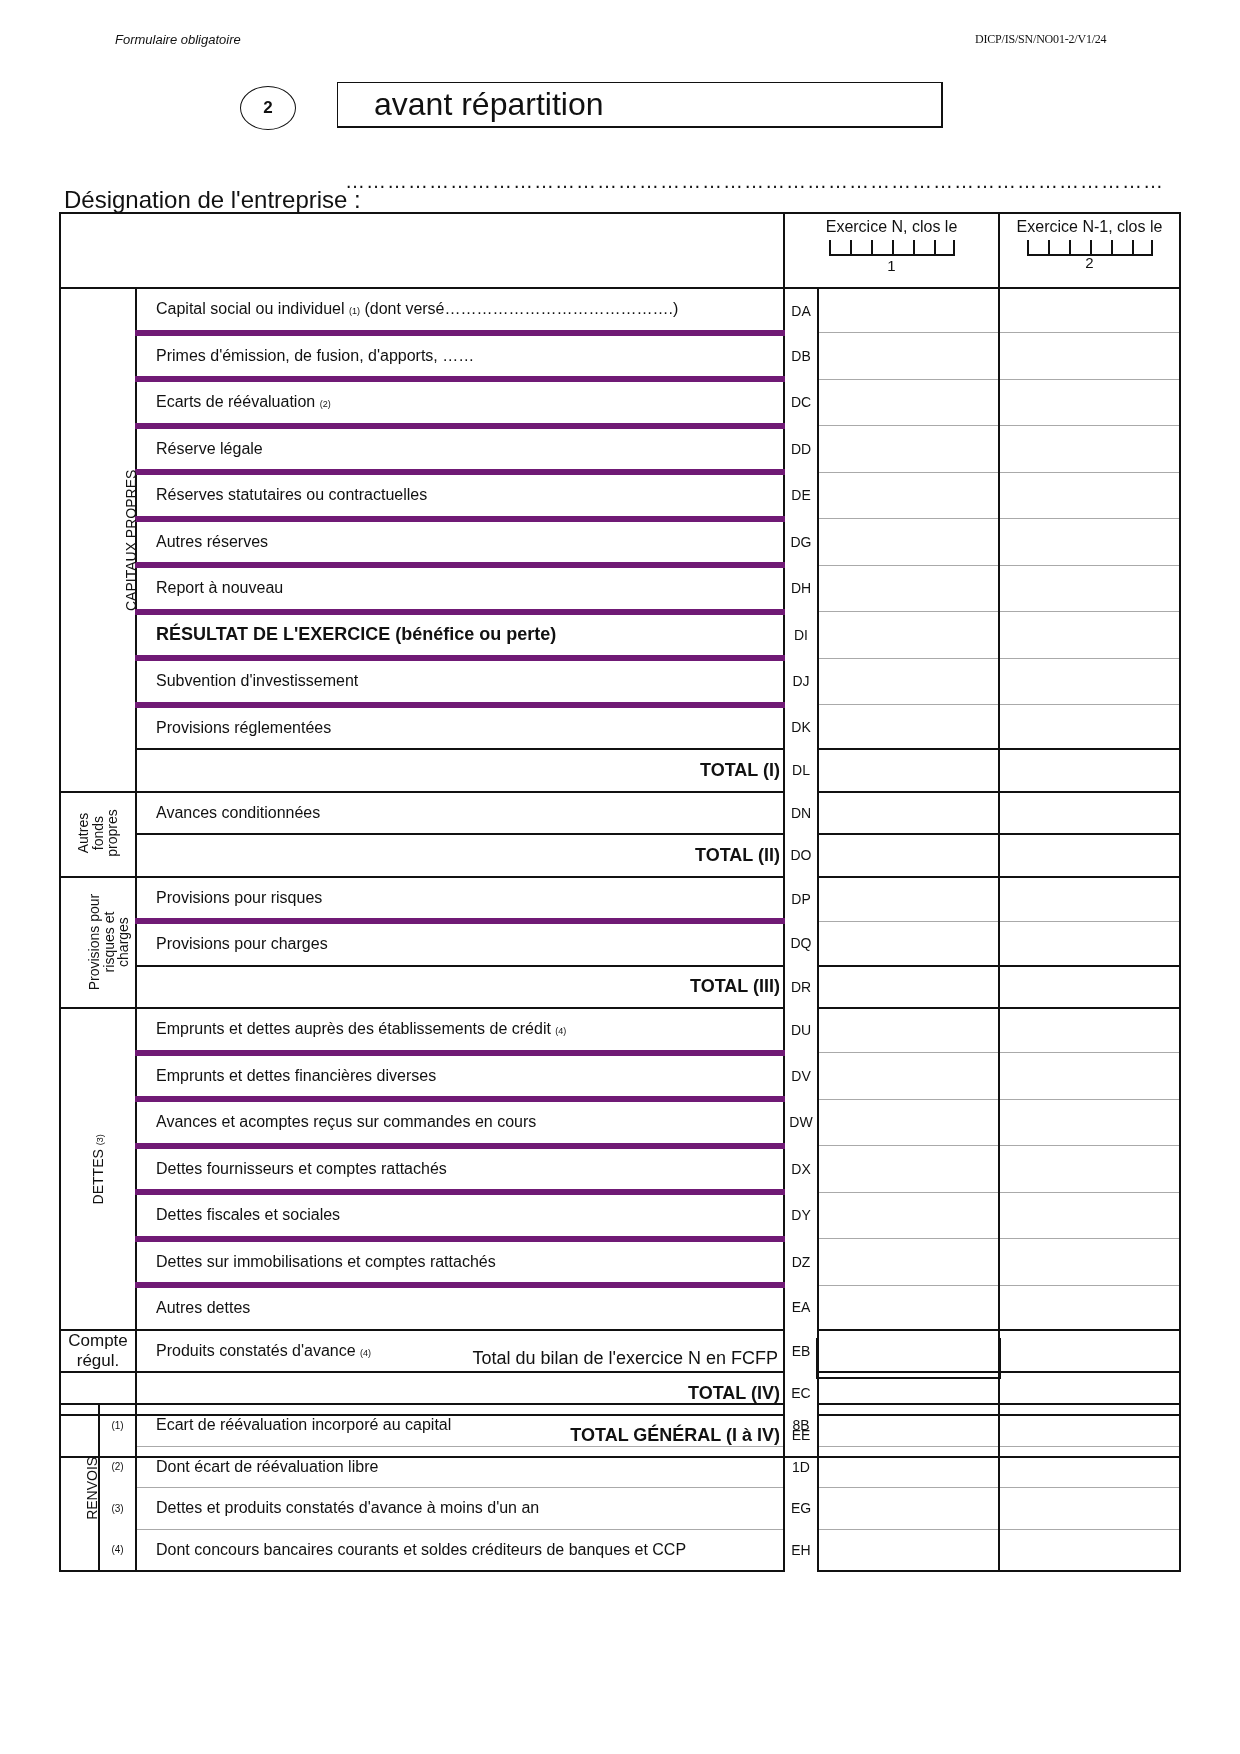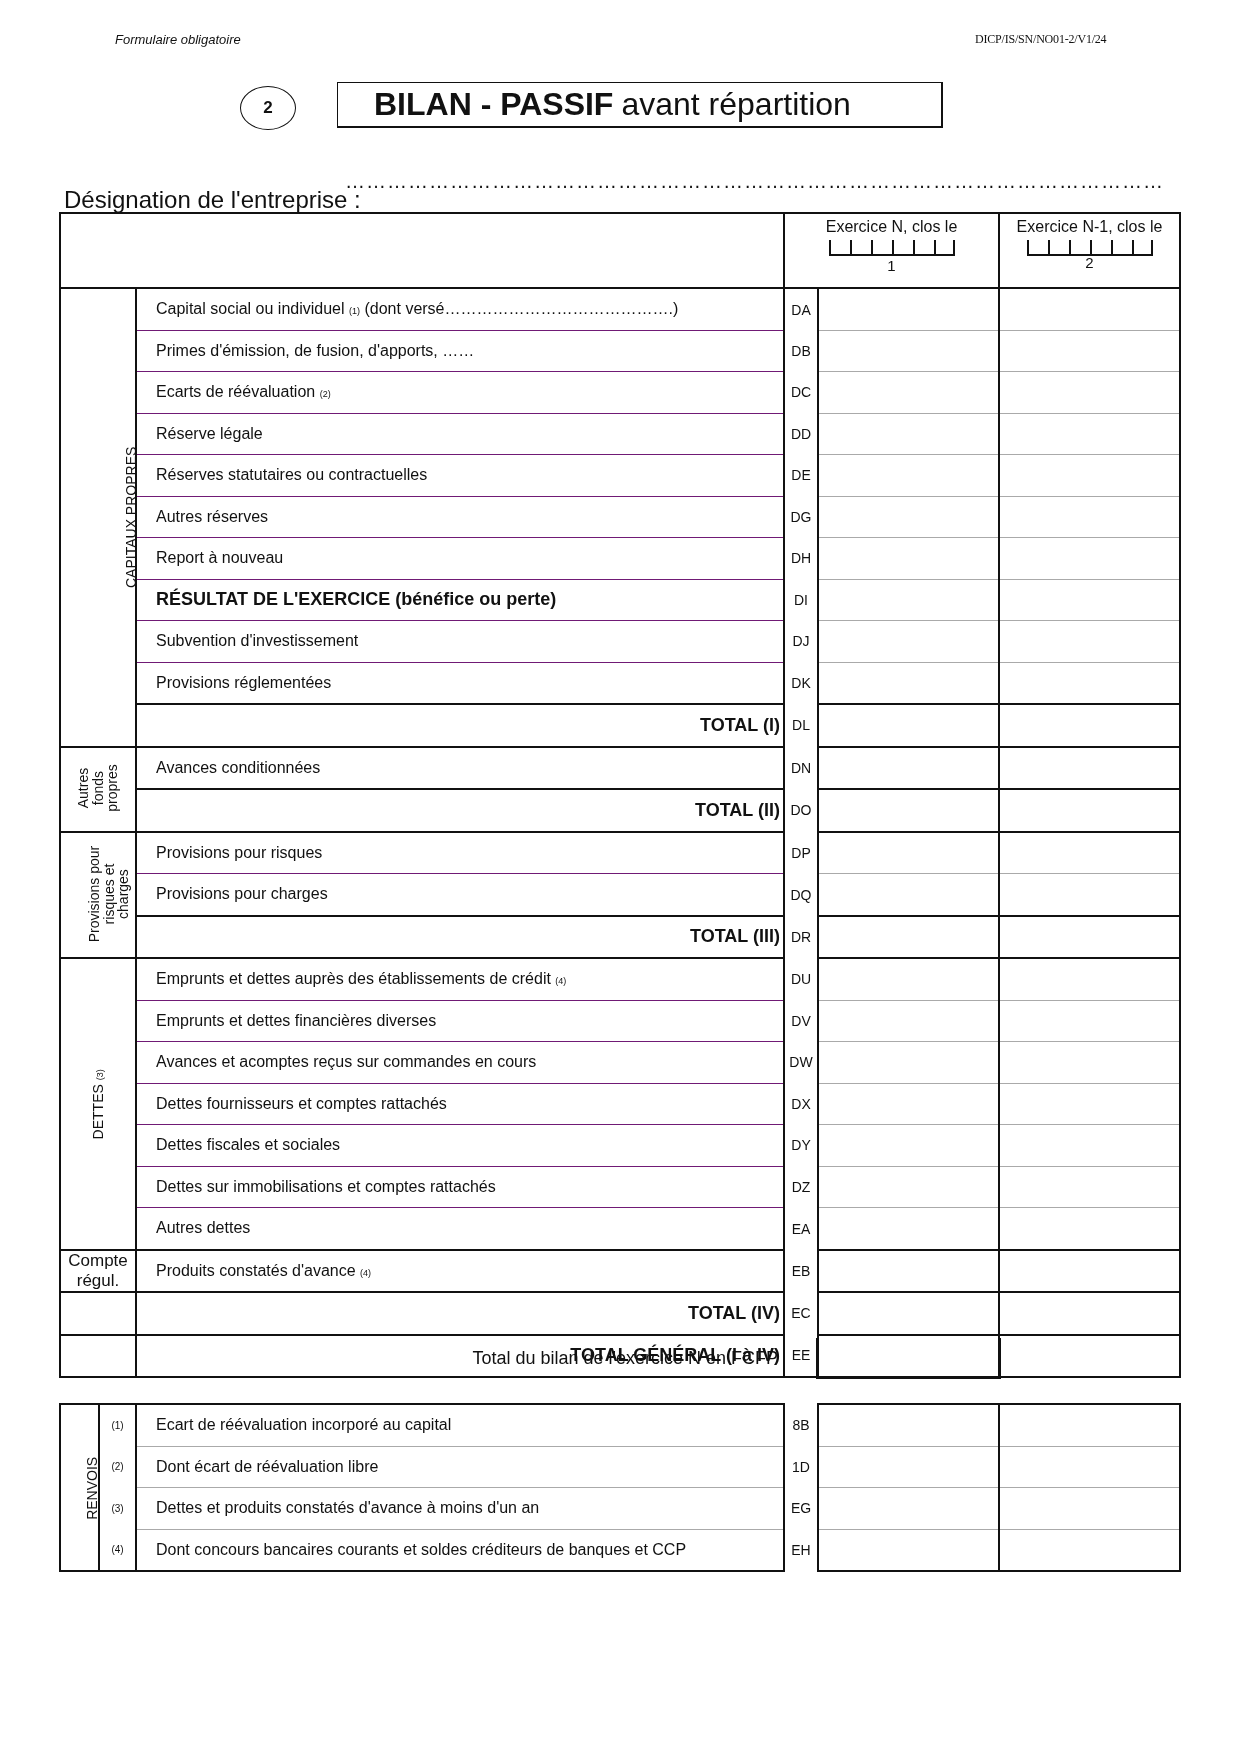--- a/index.html
+++ b/index.html
@@ -14,21 +14,21 @@
                display:flex; align-items:center; padding-left:36px; box-sizing:border-box; font-size:32px; }
   .title-box b { font-weight:bold; margin-right:8px; }
   .designation { left:64px; top:186px; font-size:24px; }
   .designation-dots { left:345px; top:170px; width:820px; font-size:20px; overflow:hidden; white-space:nowrap; letter-spacing:1px; }
 
   table.grid { position:absolute; border-collapse:collapse; table-layout:fixed; }
   .grid td { padding:0; vertical-align:middle; font-size:16px; }
   .main { left:59px; top:212px; width:1120px; }
   .main .hdr td { height:73px; }
   .main .row td { height:40.5px; }
-  .lbl { padding-left:19px !important; border-top:1px solid #701a75; }
+  .lbl { padding-left:19px !important; border-top:6px solid #701a75; }
   .code { text-align:center; font-size:14px !important; border-left:2px solid #111; border-right:2px solid #111; }
   .val { border-top:1px solid #aaa; }
   .val-n { border-right:2px solid #111; }
   .val-n1 { border-right:2px solid #111; }
   .thick-top td.lbl, .thick-top td.val, .thick-top td.code-top { border-top:2px solid #111 !important; }
   .sect { border:2px solid #111; text-align:center; position:relative; }
   .vtext { display:inline-block; transform:rotate(-90deg); white-space:nowrap; font-size:14px; line-height:1.05; text-align:center; }
   .total { text-align:right; padding-right:3px !important; font-weight:bold; font-size:18px !important; border-top:2px solid #111 !important; border-bottom:2px solid #111; }
   .bold-lbl { font-weight:bold; font-size:18px !important; }
   .sup { font-size:9px; }
@@ -48,21 +48,20 @@
   .num { text-align:center; font-size:10px !important; border-left:1px solid #111; border-right:2px solid #111; }
   .renv .lbl { border-top:1px solid #aaa; }
 </style>
 </head>
 <body>
 
 <div class="abs top-left">Formulaire obligatoire</div>
 <div class="abs top-right">DICP/IS/SN/NO01-2/V1/24</div>
 <div class="abs circle">2</div>
 <div class="abs title-box">
-  <b>BILAN - PASSIF</b>
   <span>avant répartition</span>
 </div>
 <div class="abs designation">Désignation de l'entreprise :</div>
 <div class="abs designation-dots">…………………………………………………………………………………………………………….</div>
 
 <table class="grid main">
   <colgroup>
     <col style="width:76px">
       <col style="width:648px">
       <col style="width:34px">

